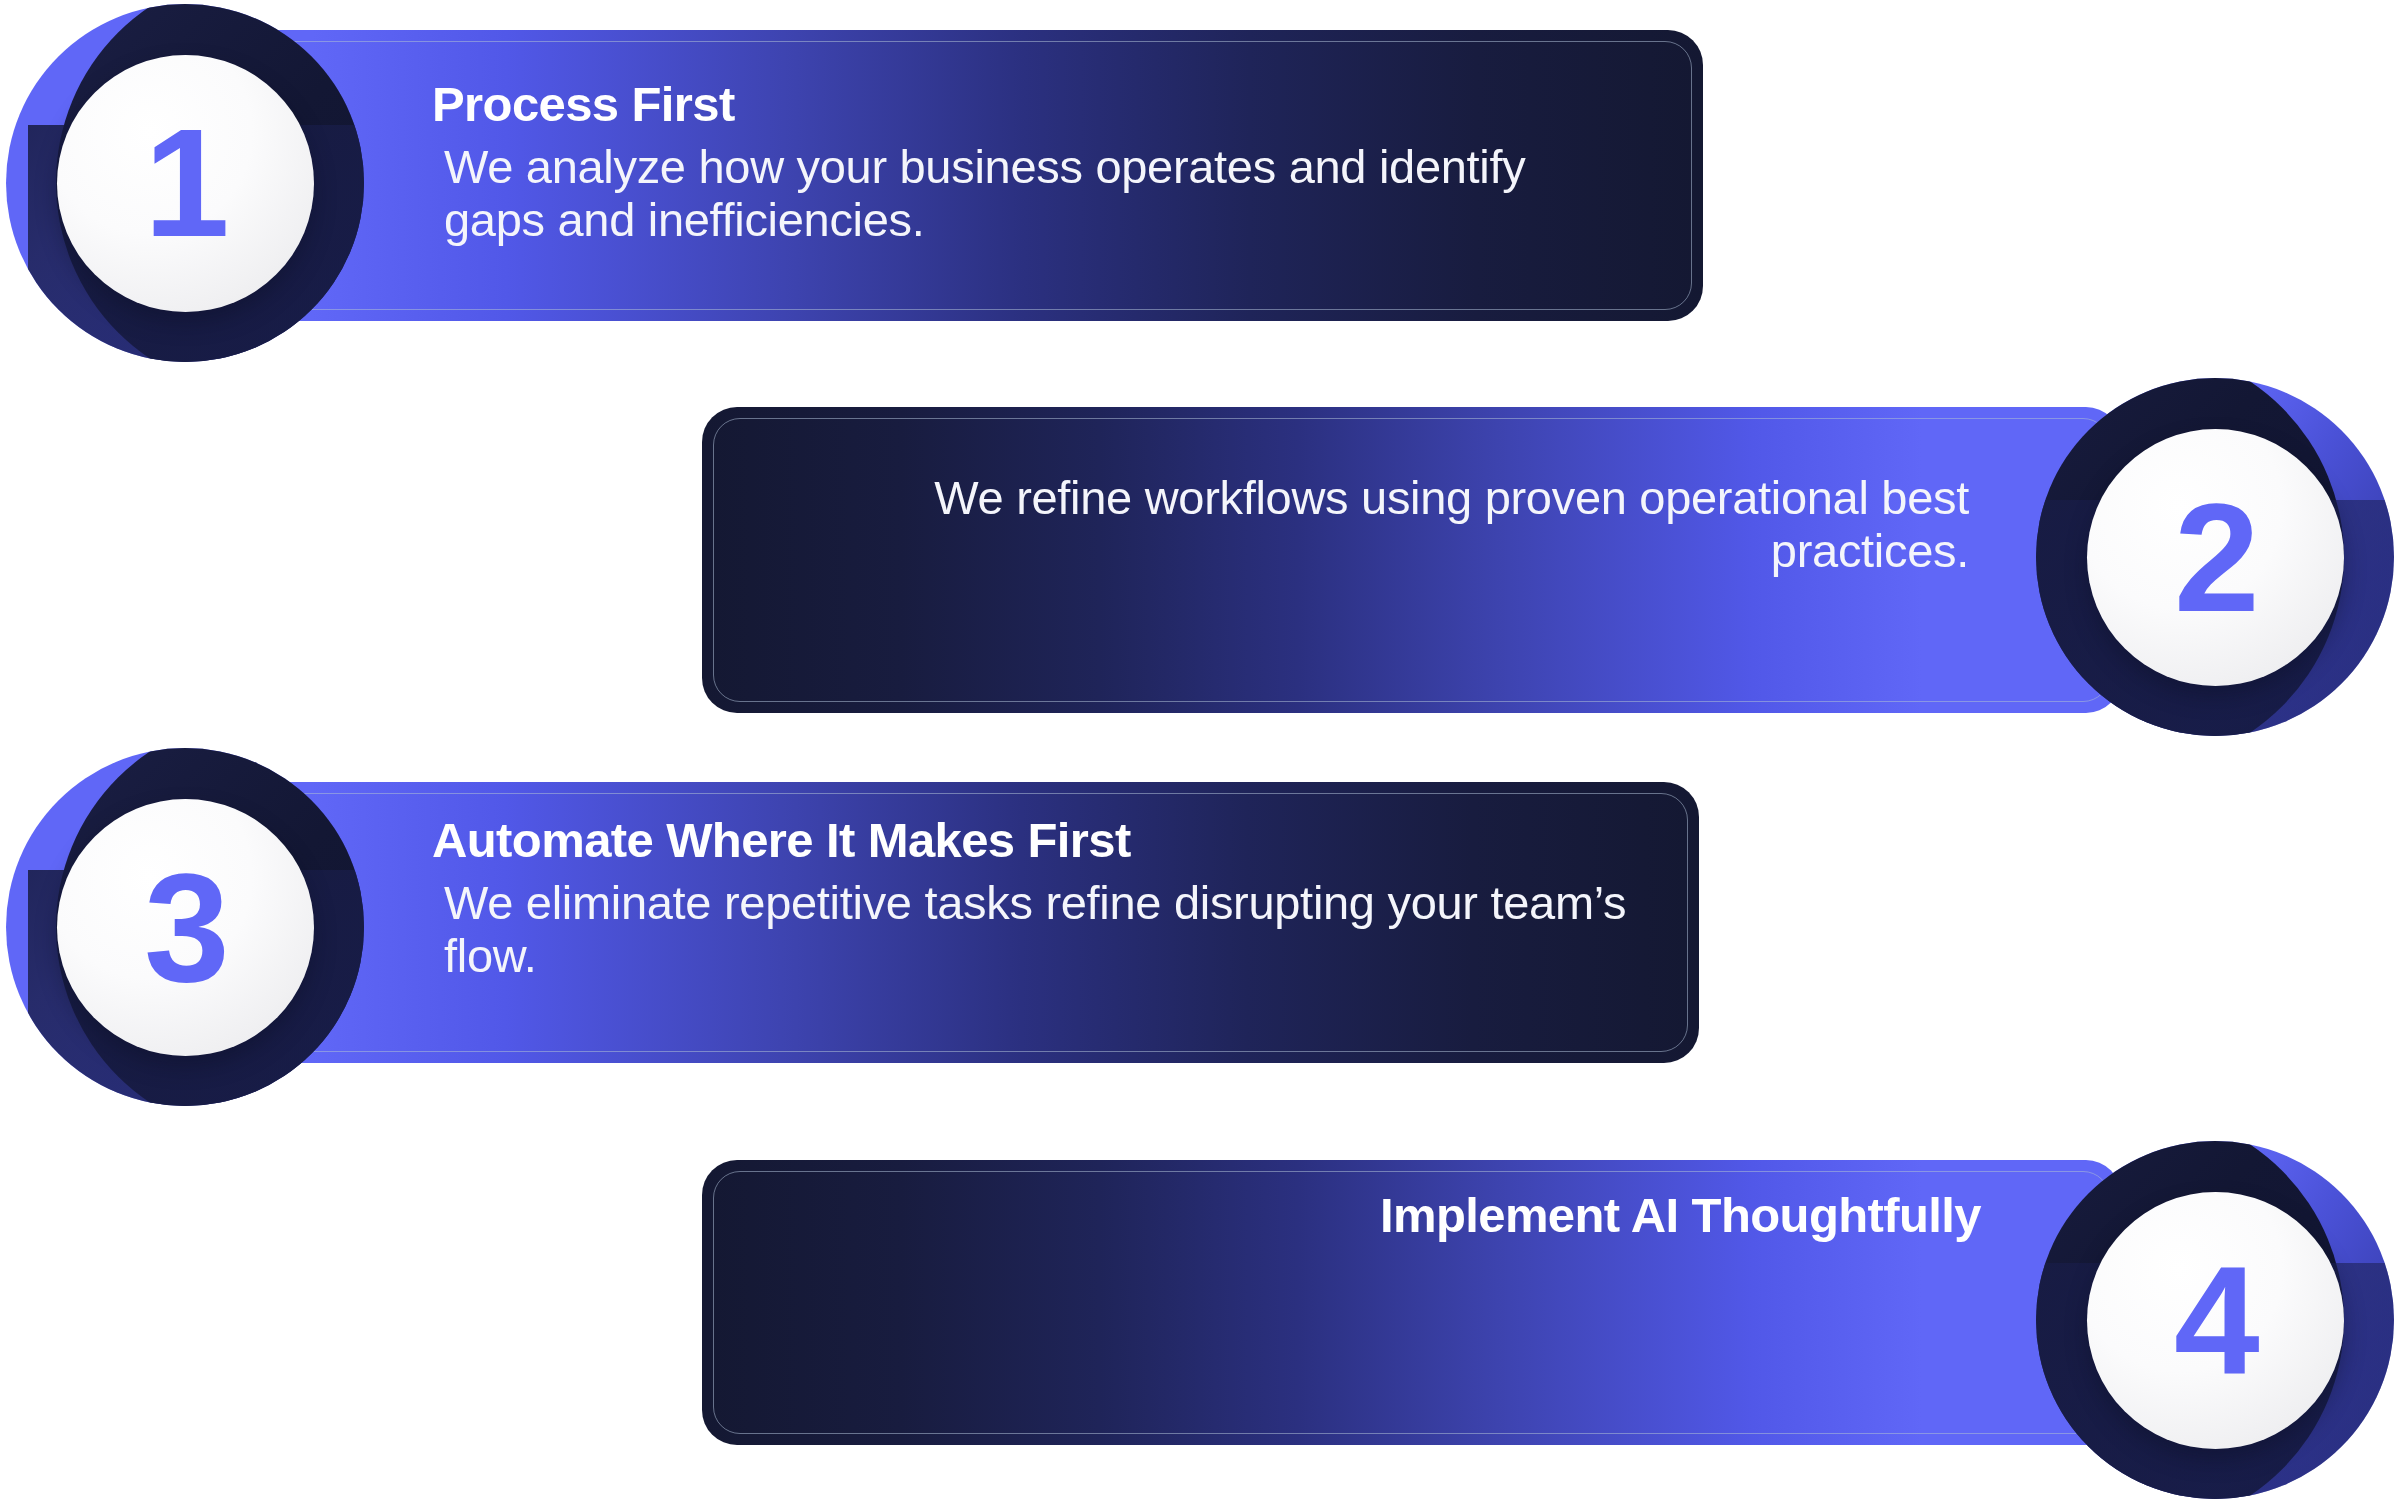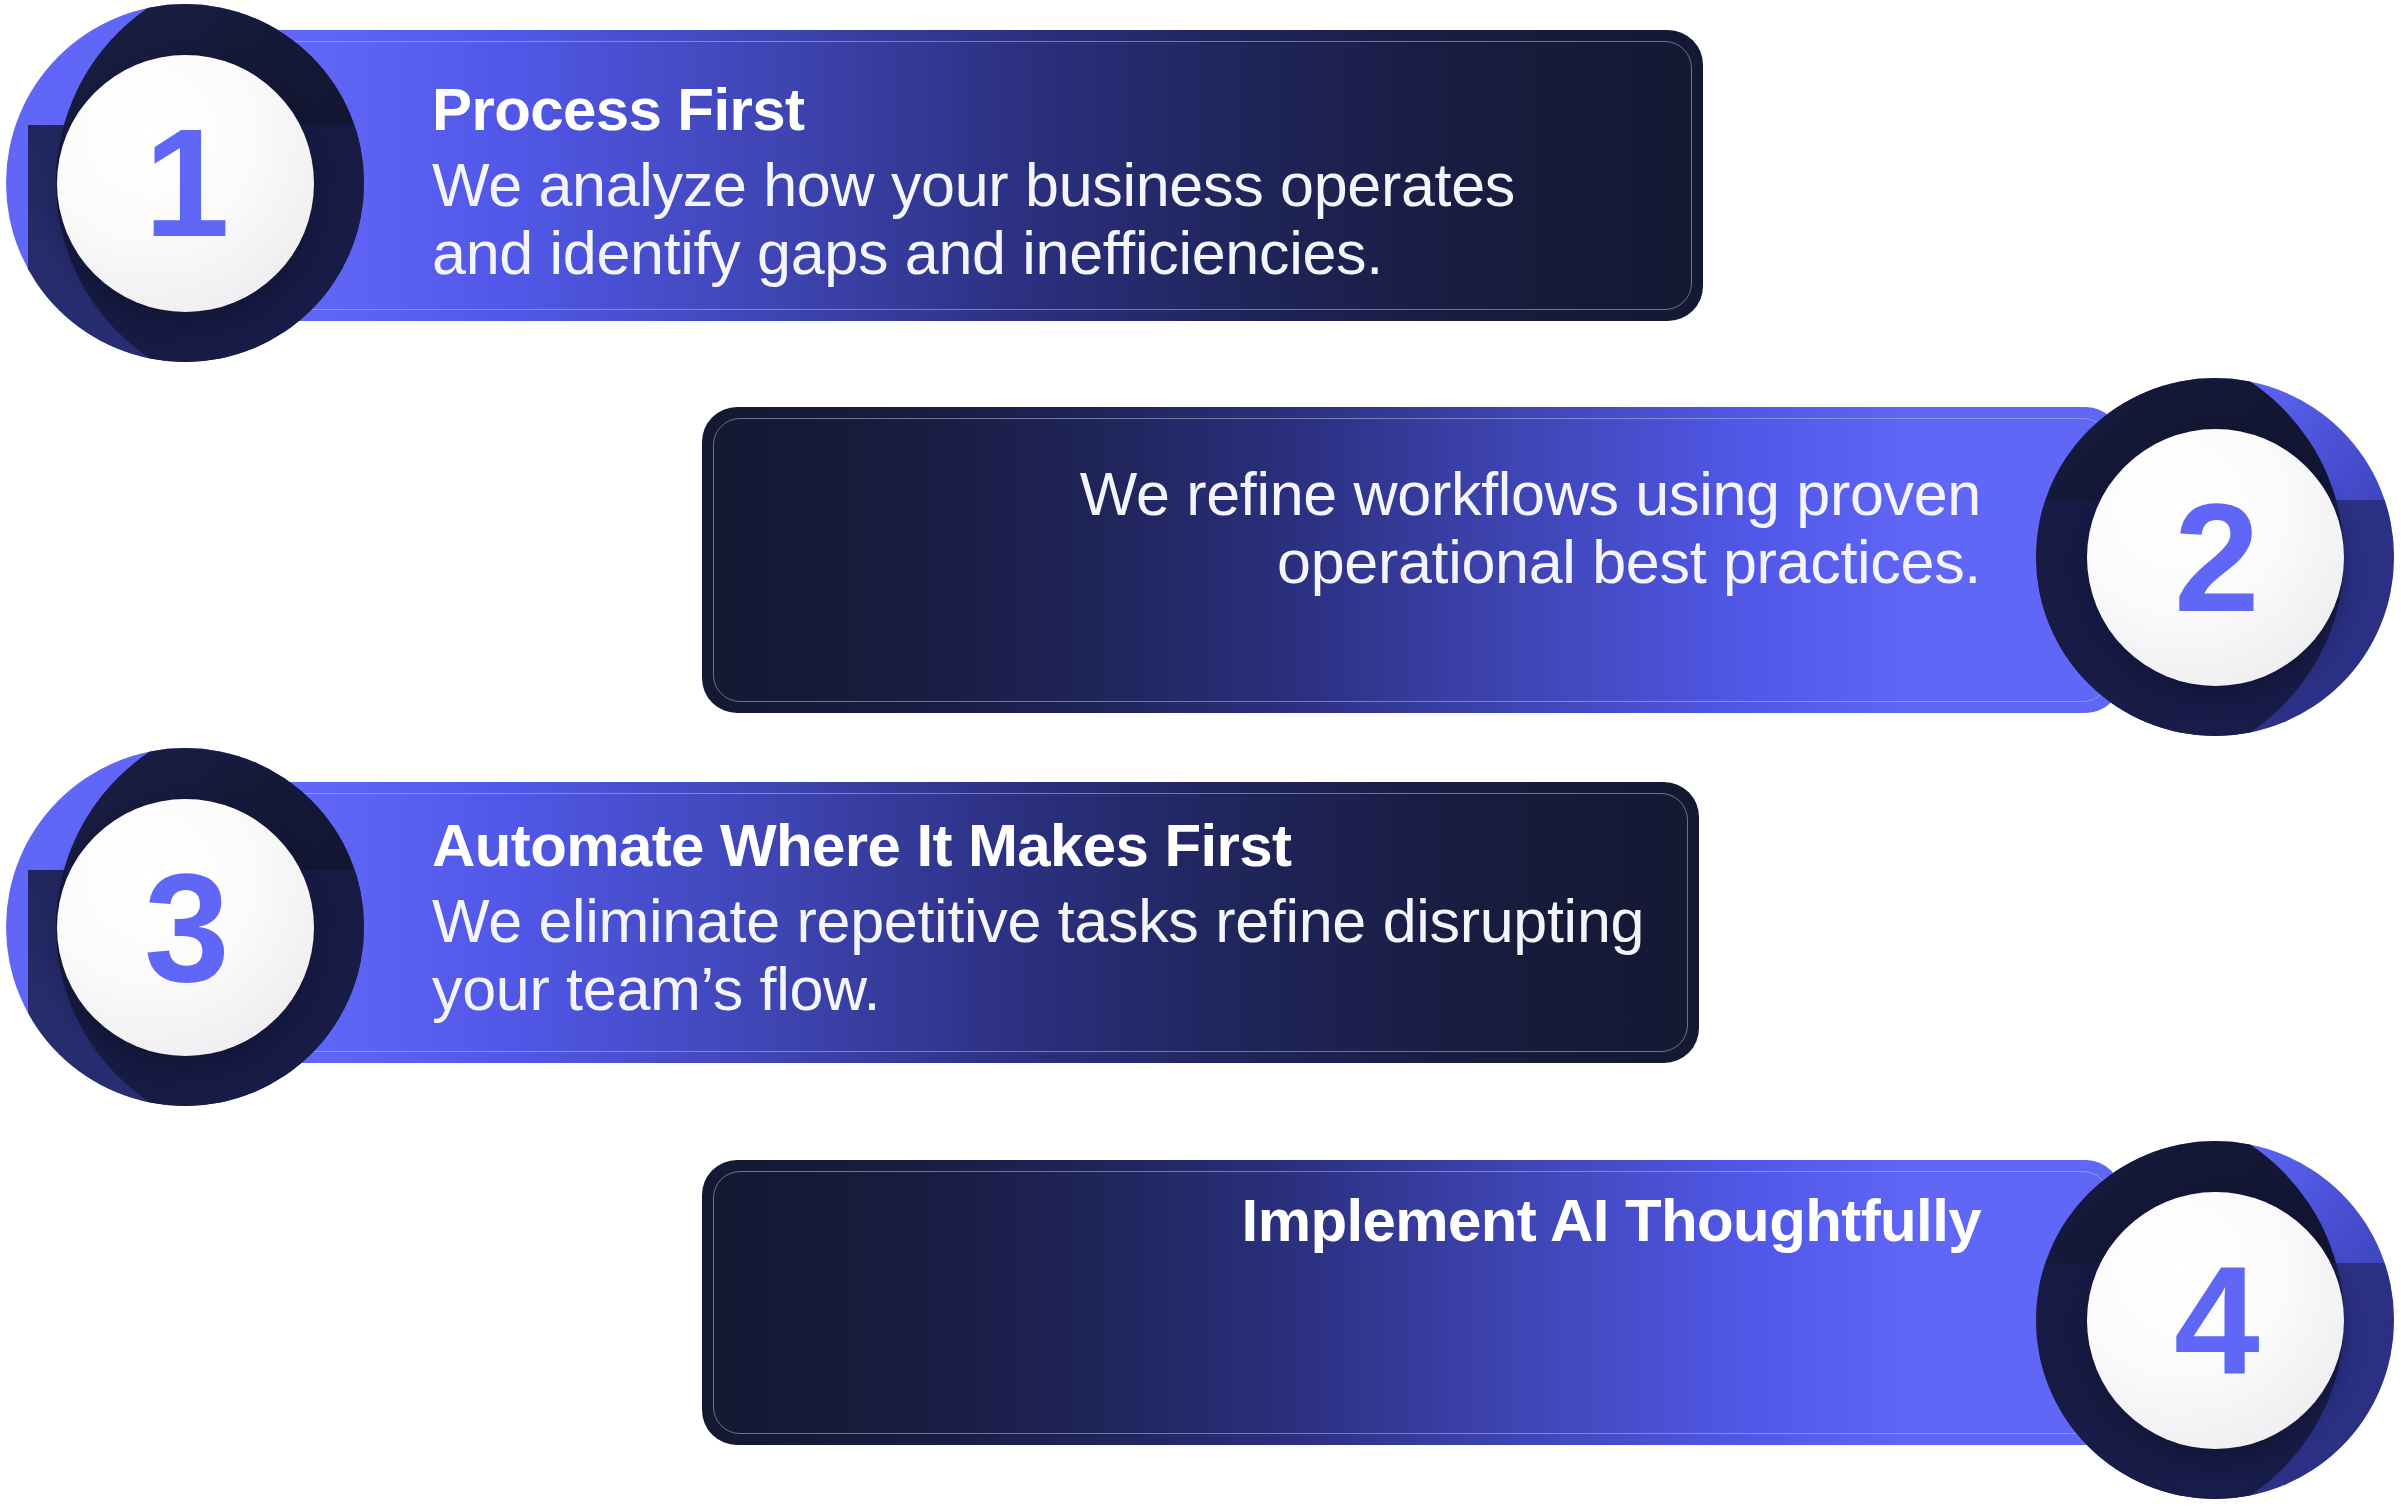--- a/index.html
+++ b/index.html
@@ -50,35 +50,35 @@
       #2b3080 42%,
       #3d43ae 56%,
       #5158e8 74%,
       #6067f7 86%,
       #6067f7 100%);
   }
 
   
   .txt{position:absolute;z-index:4;}
   .title{
-    font-size:60px;
+    font-size:49px;
     font-weight:bold;
     color:#ffffff;
     line-height:1.0;
     letter-spacing:-0.6px;
     white-space:nowrap;
     margin:0 0 11px 0;
   }
   .desc{
-    font-size:61px;
+    font-size:47px;
     font-weight:400;
     color:#f4f5fb;
     line-height:1.12;
     letter-spacing:-0.3px;
-    margin:0;
+    margin:12px;
   }
   .txt.left{text-align:left;}
   .txt.right{text-align:right;}
 
   
   .badge{
     position:absolute;
     border-radius:50%;
     z-index:6;
   }

